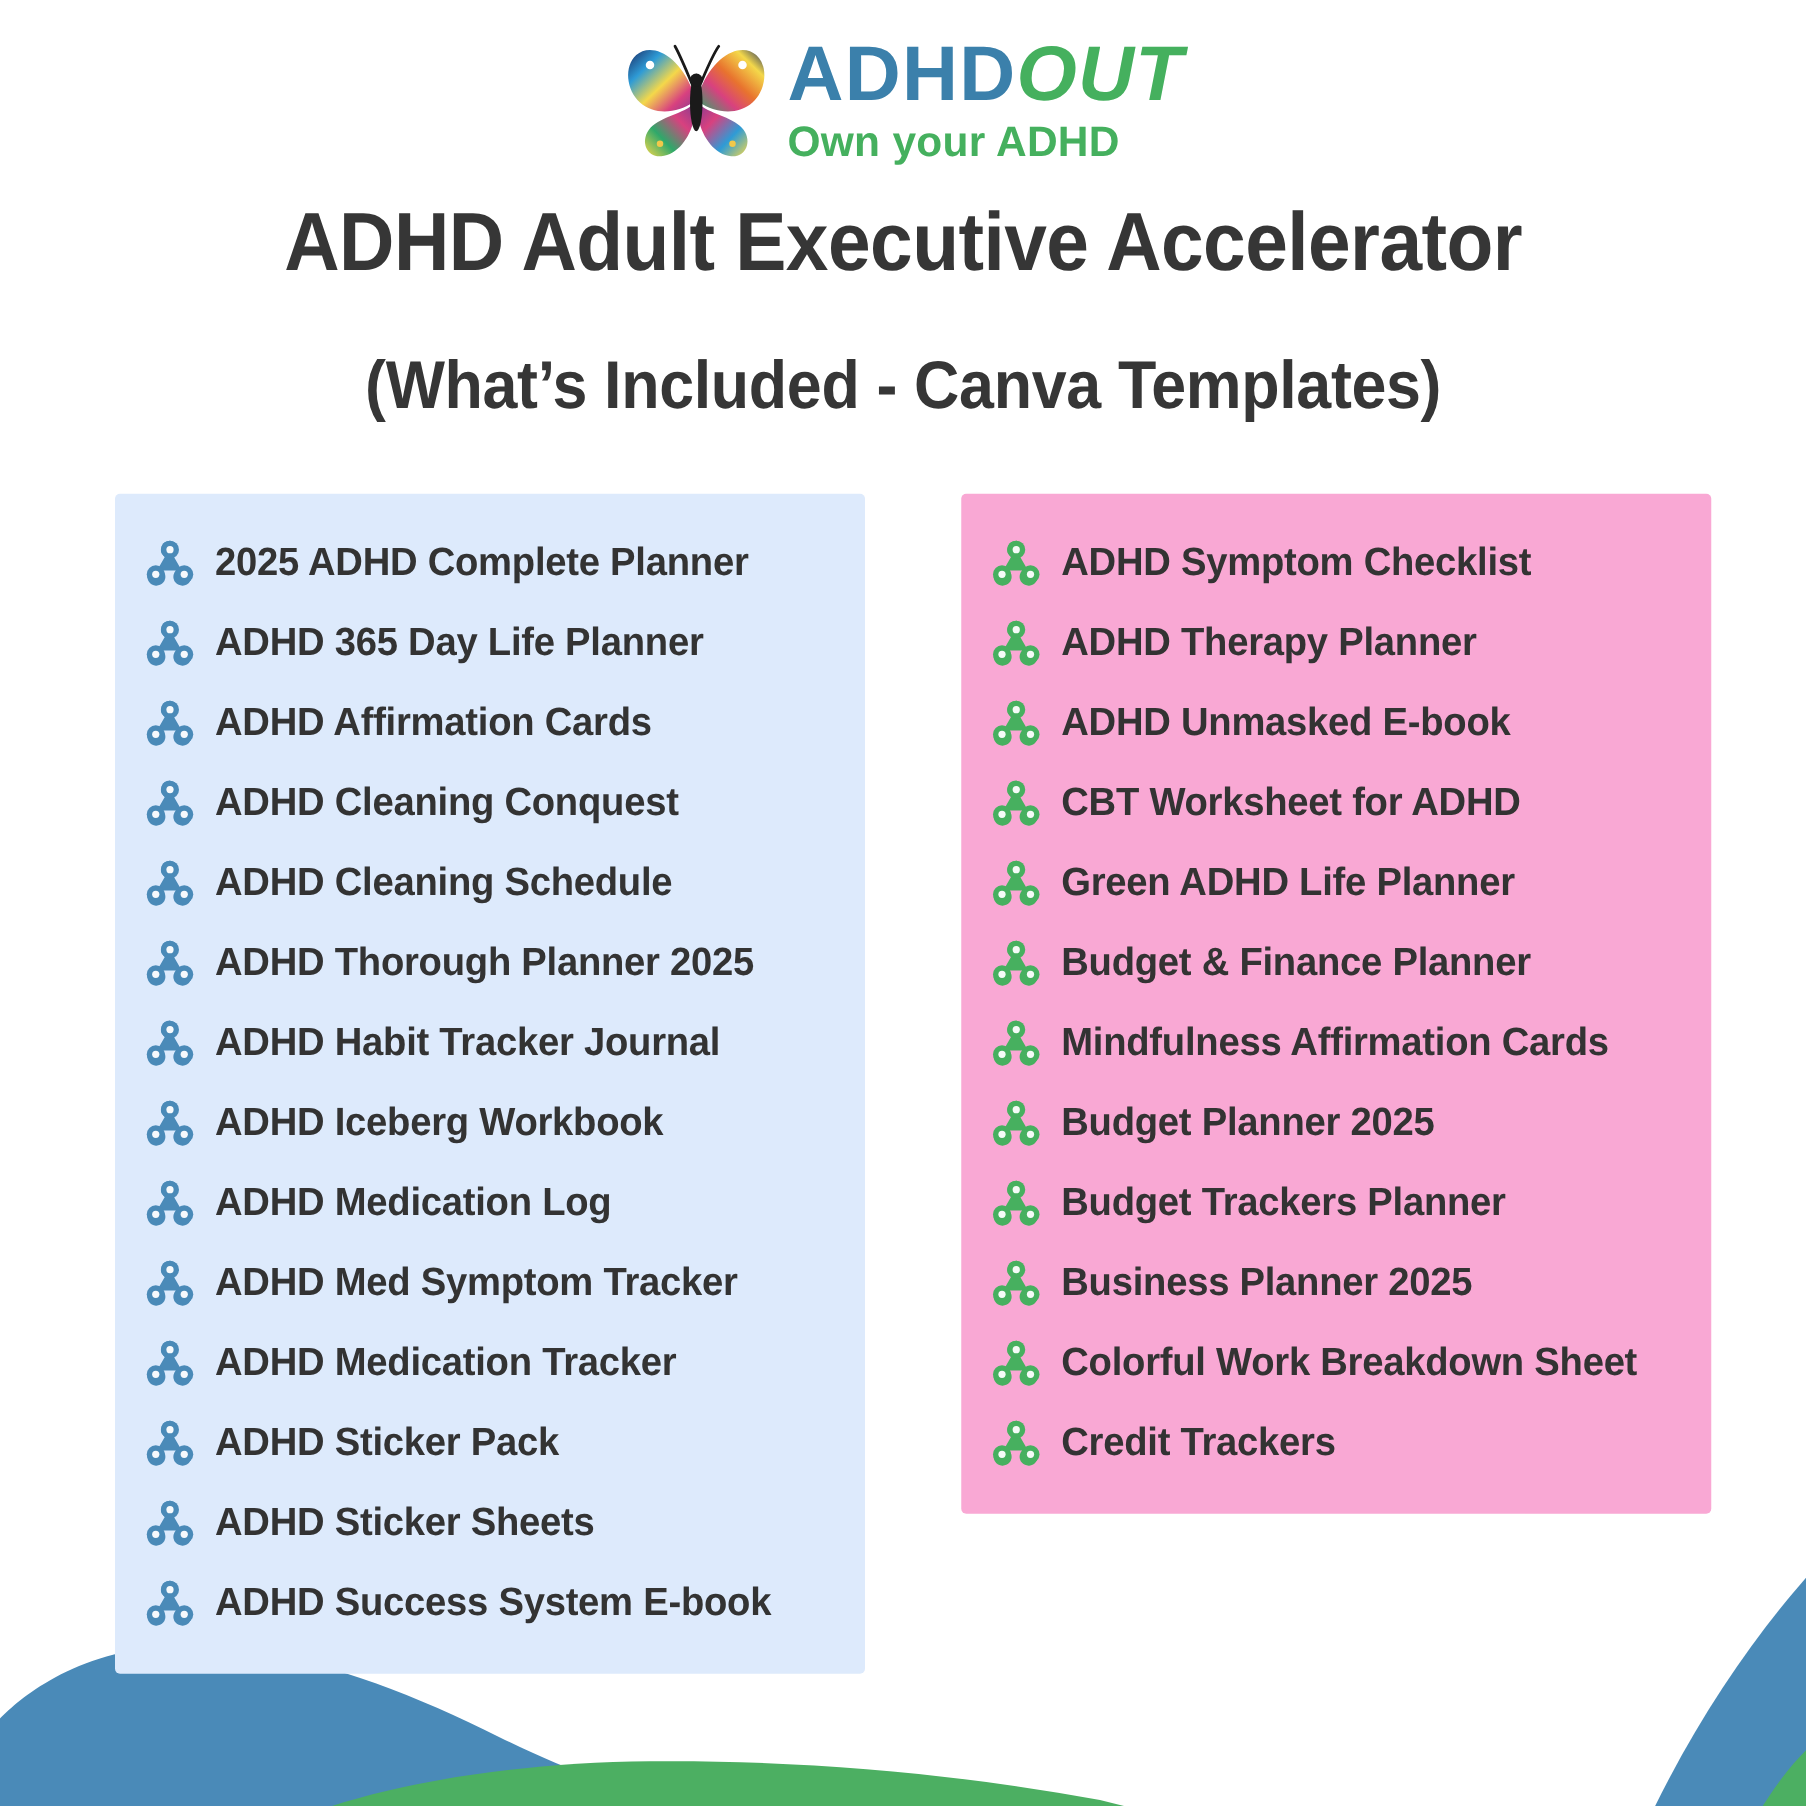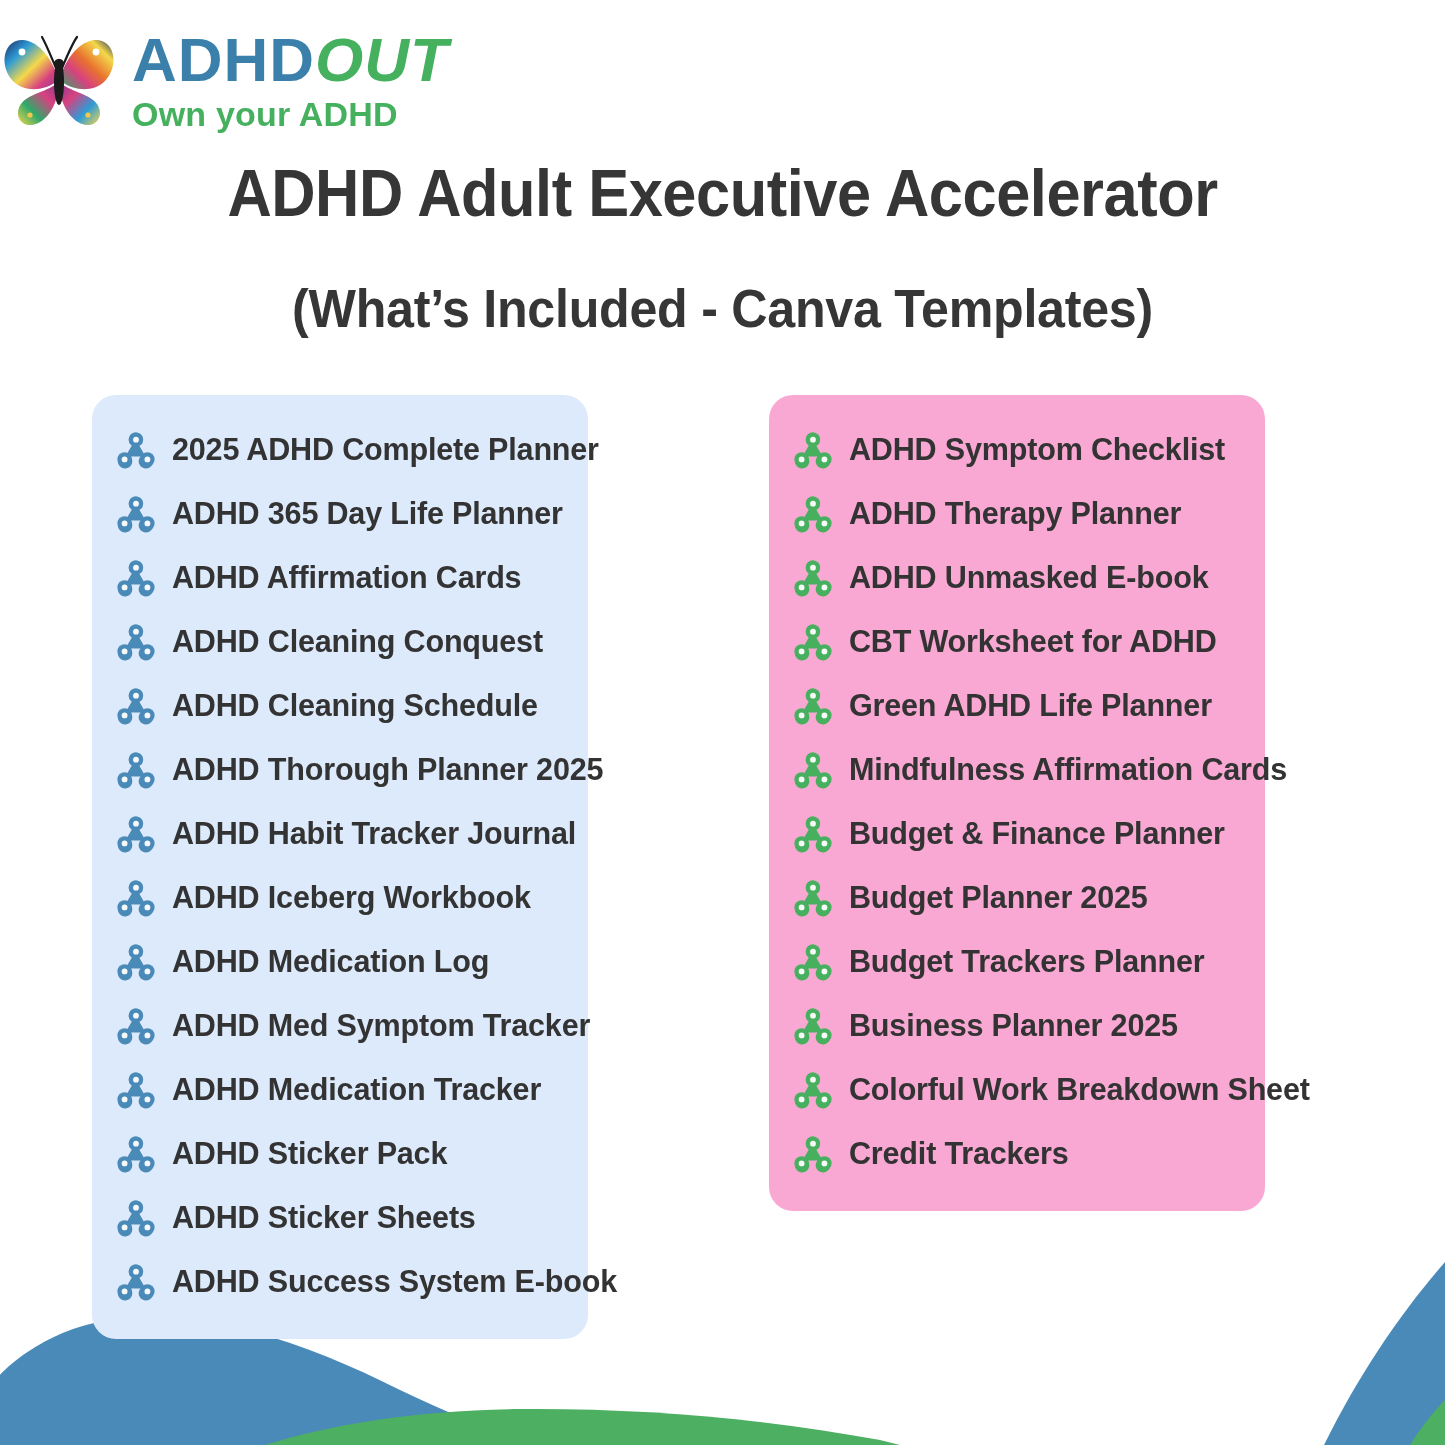--- a/index.html
+++ b/index.html
@@ -10,21 +10,21 @@
     position:relative; overflow:hidden;
     background:#ffffff;
   }
 
   
   .waves { position:absolute; left:0; top:0; width:1445px; height:1445px; z-index:0; pointer-events:none; }
 
   
   .logo-block {
     position:absolute; top:24px; left:0; width:1445px;
-    display:flex; justify-content:flex-start; align-items:flex-start;
+    display:flex; justify-content:center; align-items:flex-start;
     z-index:3;
   }
   .logo-inner { display:flex; align-items:center; gap:14px; }
   .butterfly { width:118px; height:110px; flex:0 0 auto; }
   .logo-words { display:flex; flex-direction:column; align-items:flex-start; padding-top:4px; }
   .wordmark { font-size:62px; font-weight:bold; letter-spacing:1px; line-height:1.02; white-space:nowrap; }
   .wm-adhd { color:#3b80ab; }
   .wm-out  { color:#45b05e; font-style:italic; }
   .tagline { font-size:34px; font-weight:bold; color:#45b05e; margin-top:4px; letter-spacing:.2px; }
 
@@ -36,21 +36,21 @@
     transform:scaleX(0.93); transform-origin:center;
   }
   .subtitle {
     font-size:54px; font-weight:bold; color:#363636;
     margin-top:50px; letter-spacing:-0.3px; line-height:1.08;
     transform:scaleX(0.93); transform-origin:center;
   }
 
   
   .cards { position:absolute; top:395px; left:0; width:1445px; height:930px; z-index:2; }
-  .card { position:absolute; top:0; width:496px; border-radius:24px; padding:22px 16px 26px 0; }
+  .card { position:absolute; top:0; width:600px; border-radius:4px; padding:22px 16px 26px 0; }
   .card.left  { left:92px;  background:#ddeafc; }
   .card.right { left:769px; background:#f9a8d4; }
 
   .row { display:flex; align-items:center; height:64px; padding-left:22px; }
   .spin { width:44px; height:44px; flex:0 0 auto; margin-right:14px; }
   .row-label {
     font-size:31.5px; font-weight:bold; color:#333333;
     white-space:nowrap; letter-spacing:-0.2px;
     transform:scaleX(0.97); transform-origin:left center;
   }
@@ -427,36 +427,36 @@
             <path d="M22 5.5a7.2 7.2 0 0 0-4.2 13.05l-5.05 8.75a7.2 7.2 0 1 0 3.6 2.08h10.3a7.2 7.2 0 1 0 3.6-2.08l-5.05-8.75A7.2 7.2 0 0 0 22 5.5z"></path>
             <circle cx="22" cy="12.7" r="7.2"></circle>
             <circle cx="10.6" cy="32.4" r="7.2"></circle>
             <circle cx="33.4" cy="32.4" r="7.2"></circle>
           </g>
           <circle cx="22" cy="12.7" r="2.9" fill="#fff" fill-opacity=".95"></circle>
           <circle cx="10.6" cy="32.4" r="2.9" fill="#fff" fill-opacity=".95"></circle>
           <circle cx="33.4" cy="32.4" r="2.9" fill="#fff" fill-opacity=".95"></circle>
           <circle cx="22" cy="25" r="2.4" fill="#fff" fill-opacity=".0"></circle>
         </svg>
+        <span class="row-label">Budget &amp; Finance Planner</span>
+      </div>
+      <div class="row">
+        <svg class="spin" viewBox="0 0 44 44">
+          <g fill="#47b05f">
+            <path d="M22 5.5a7.2 7.2 0 0 0-4.2 13.05l-5.05 8.75a7.2 7.2 0 1 0 3.6 2.08h10.3a7.2 7.2 0 1 0 3.6-2.08l-5.05-8.75A7.2 7.2 0 0 0 22 5.5z"></path>
+            <circle cx="22" cy="12.7" r="7.2"></circle>
+            <circle cx="10.6" cy="32.4" r="7.2"></circle>
+            <circle cx="33.4" cy="32.4" r="7.2"></circle>
+          </g>
+          <circle cx="22" cy="12.7" r="2.9" fill="#fff" fill-opacity=".95"></circle>
+          <circle cx="10.6" cy="32.4" r="2.9" fill="#fff" fill-opacity=".95"></circle>
+          <circle cx="33.4" cy="32.4" r="2.9" fill="#fff" fill-opacity=".95"></circle>
+          <circle cx="22" cy="25" r="2.4" fill="#fff" fill-opacity=".0"></circle>
+        </svg>
         <span class="row-label">Mindfulness Affirmation Cards</span>
-      </div>
-      <div class="row">
-        <svg class="spin" viewBox="0 0 44 44">
-          <g fill="#47b05f">
-            <path d="M22 5.5a7.2 7.2 0 0 0-4.2 13.05l-5.05 8.75a7.2 7.2 0 1 0 3.6 2.08h10.3a7.2 7.2 0 1 0 3.6-2.08l-5.05-8.75A7.2 7.2 0 0 0 22 5.5z"></path>
-            <circle cx="22" cy="12.7" r="7.2"></circle>
-            <circle cx="10.6" cy="32.4" r="7.2"></circle>
-            <circle cx="33.4" cy="32.4" r="7.2"></circle>
-          </g>
-          <circle cx="22" cy="12.7" r="2.9" fill="#fff" fill-opacity=".95"></circle>
-          <circle cx="10.6" cy="32.4" r="2.9" fill="#fff" fill-opacity=".95"></circle>
-          <circle cx="33.4" cy="32.4" r="2.9" fill="#fff" fill-opacity=".95"></circle>
-          <circle cx="22" cy="25" r="2.4" fill="#fff" fill-opacity=".0"></circle>
-        </svg>
-        <span class="row-label">Budget &amp; Finance Planner</span>
       </div>
       <div class="row">
         <svg class="spin" viewBox="0 0 44 44">
           <g fill="#47b05f">
             <path d="M22 5.5a7.2 7.2 0 0 0-4.2 13.05l-5.05 8.75a7.2 7.2 0 1 0 3.6 2.08h10.3a7.2 7.2 0 1 0 3.6-2.08l-5.05-8.75A7.2 7.2 0 0 0 22 5.5z"></path>
             <circle cx="22" cy="12.7" r="7.2"></circle>
             <circle cx="10.6" cy="32.4" r="7.2"></circle>
             <circle cx="33.4" cy="32.4" r="7.2"></circle>
           </g>
           <circle cx="22" cy="12.7" r="2.9" fill="#fff" fill-opacity=".95"></circle>

